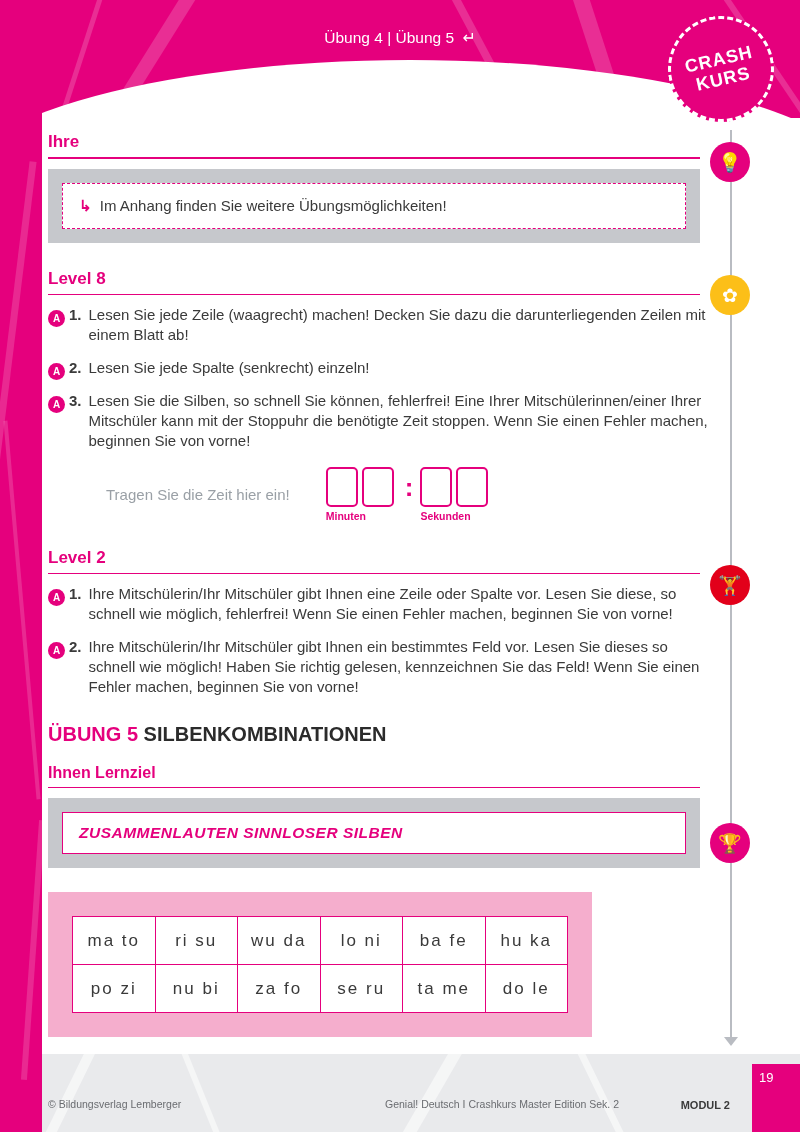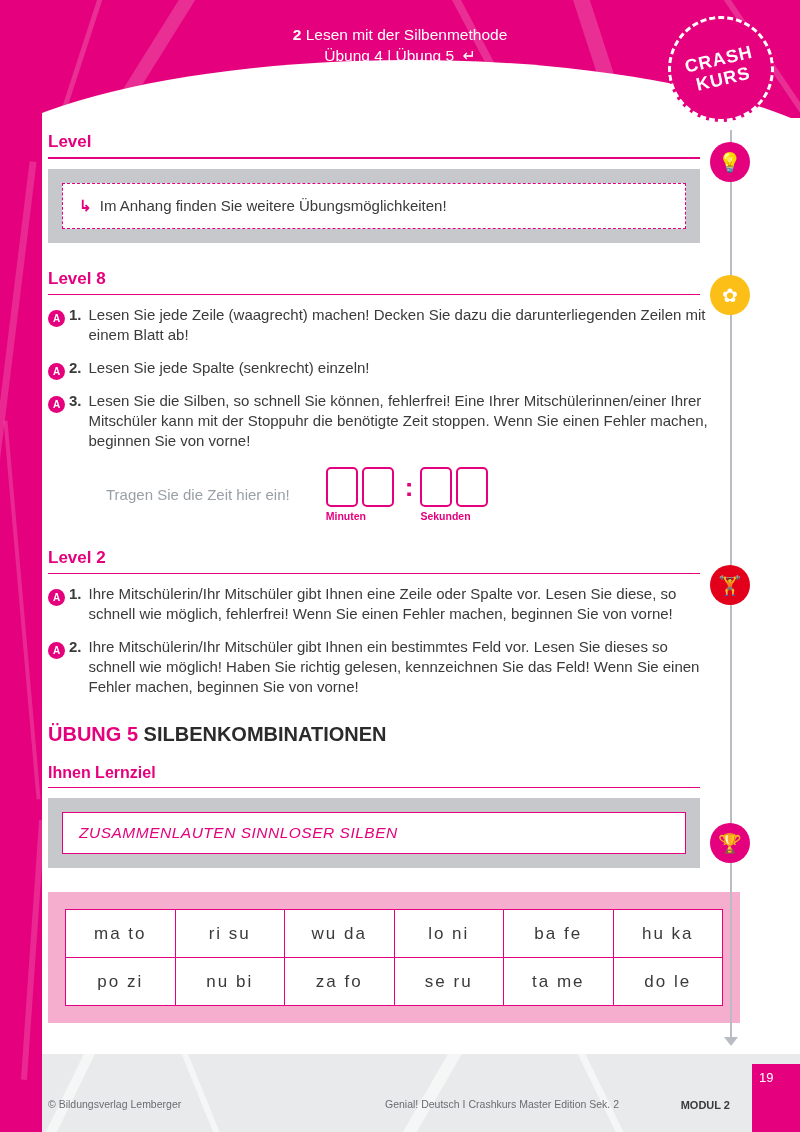--- a/index.html
+++ b/index.html
@@ -236,32 +236,32 @@
     font-size: 16px;
     font-weight: bold;
     margin-top: 18px;
     margin-bottom: 5px;
   }
   .lernziel-inner {
     background: #ffffff;
     border: 1.4px solid #e5007d;
     padding: 11px 16px;
     color: #e5007d;
-    font-weight: normal;
+    font-weight: bold;
     font-style: italic;
     font-size: 15.5px;
     letter-spacing: 0.5px;
   }
 
   
   .syll-wrap {
     margin-top: 24px;
     background: #f5aecd;
-    padding: 17px;
-    width: 692px;
+    padding: 24px;
+    width: 544px;
   }
   .syll-table {
     border-collapse: collapse;
     width: 100%;
     background: #ffffff;
   }
   .syll-table td {
     border: 1px solid #e5007d;
     width: 16.6666%;
     height: 48px;
@@ -328,24 +328,20 @@
 
   <div class="header-band">
     <div class="streak" style="left:40px; top:-30px; width:10px; height:220px; transform:rotate(24deg);"></div>
     <div class="streak" style="left:110px; top:-40px; width:5px; height:230px; transform:rotate(18deg);"></div>
     <div class="streak" style="left:210px; top:-50px; width:14px; height:240px; transform:rotate(32deg);"></div>
     <div class="streak" style="left:420px; top:-60px; width:8px; height:250px; transform:rotate(-28deg);"></div>
     <div class="streak" style="left:560px; top:-40px; width:16px; height:230px; transform:rotate(-18deg);"></div>
     <div class="streak" style="left:690px; top:-50px; width:6px; height:240px; transform:rotate(-34deg);"></div>
     <div class="swoosh"></div>
     <div class="header-text">
-      <div class="header-line1">
-        <span class="num">2</span>
-        <span>Lesen mit der Silbenmethode</span>
-      </div>
       <div class="header-line2">
         <span>Übung 4 | Übung 5</span>
         <span class="enter-arrow">↵</span>
       </div>
     </div>
   </div>
 
   <div class="badge">
     <div class="disc"></div>
     <div class="btxt">
@@ -358,21 +354,21 @@
   <div class="timeline-arrow"></div>
 
   <div class="tl-icon tl-pink" style="left:710px; top:142px;">💡</div>
   <div class="tl-icon tl-yellow" style="left:710px; top:275px;">✿</div>
   <div class="tl-icon tl-red" style="left:710px; top:565px;">🏋</div>
   <div class="tl-icon tl-pink" style="left:710px; top:823px;">🏆</div>
 
   <div class="content">
 
     <div>
-      <div class="section-title">Level</div>
+      <div class="section-title">Ihre</div>
       <div class="rule"></div>
       <div class="grey-box">
         <div class="tipp-inner">
           <span class="arr">↳</span>
           <span>Im Anhang finden Sie weitere Übungsmöglichkeiten!</span>
         </div>
       </div>
     </div>
 
     <div style="margin-top:26px;">

